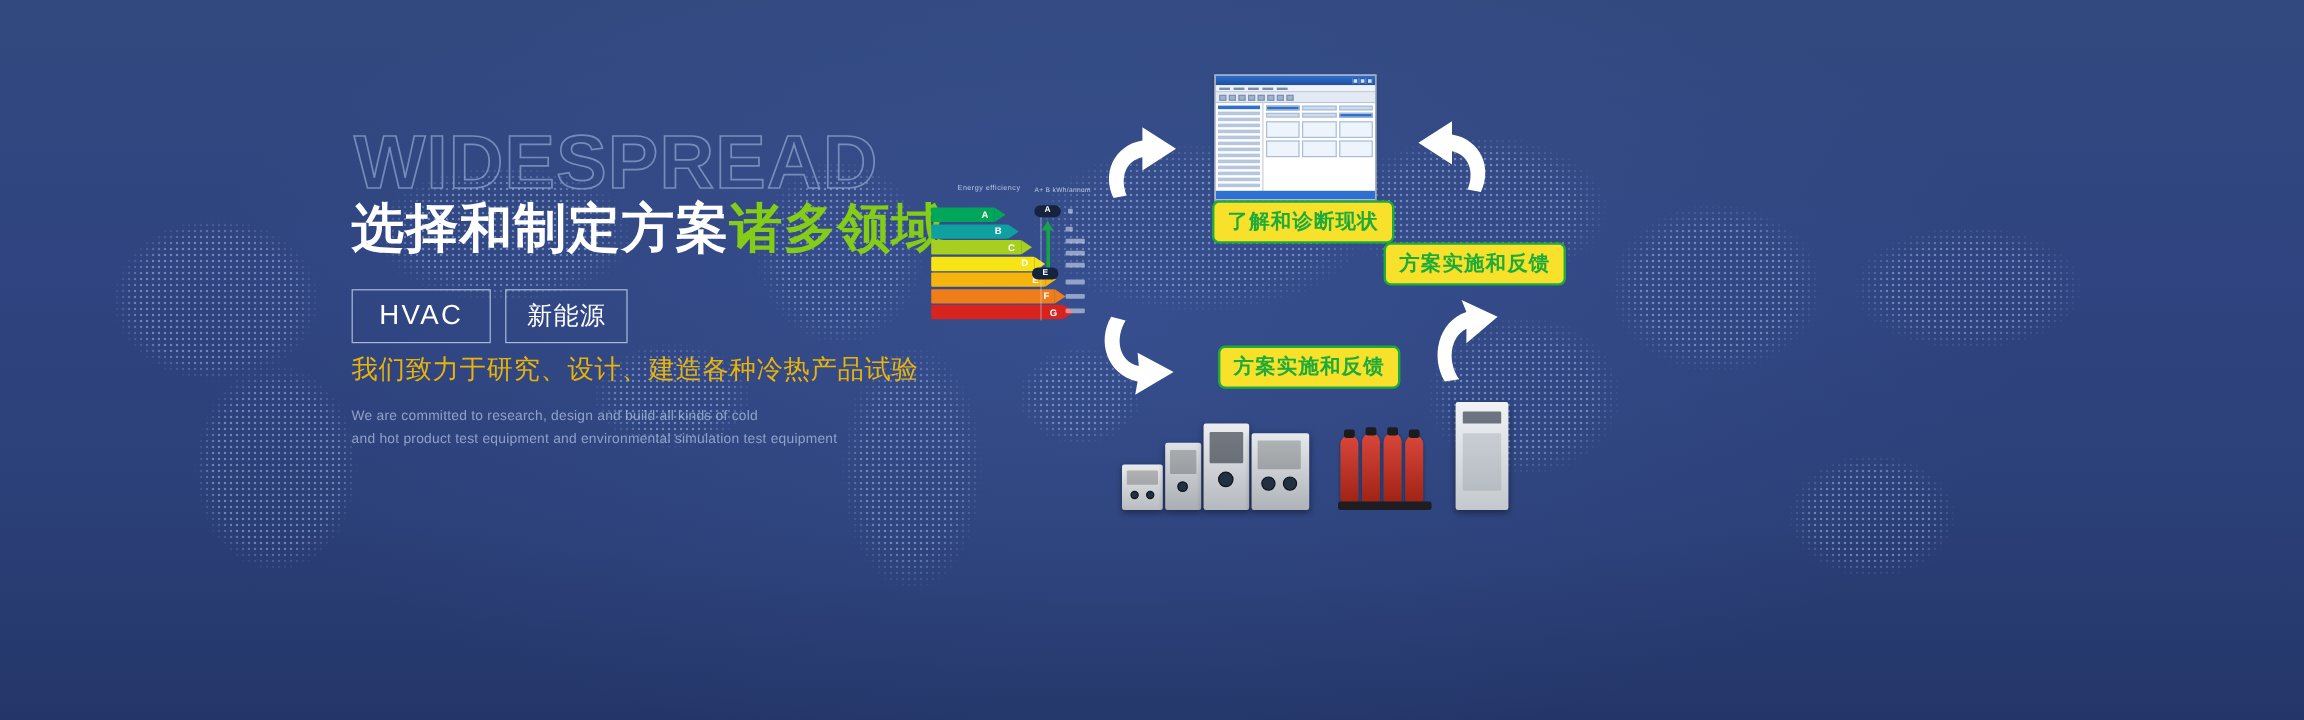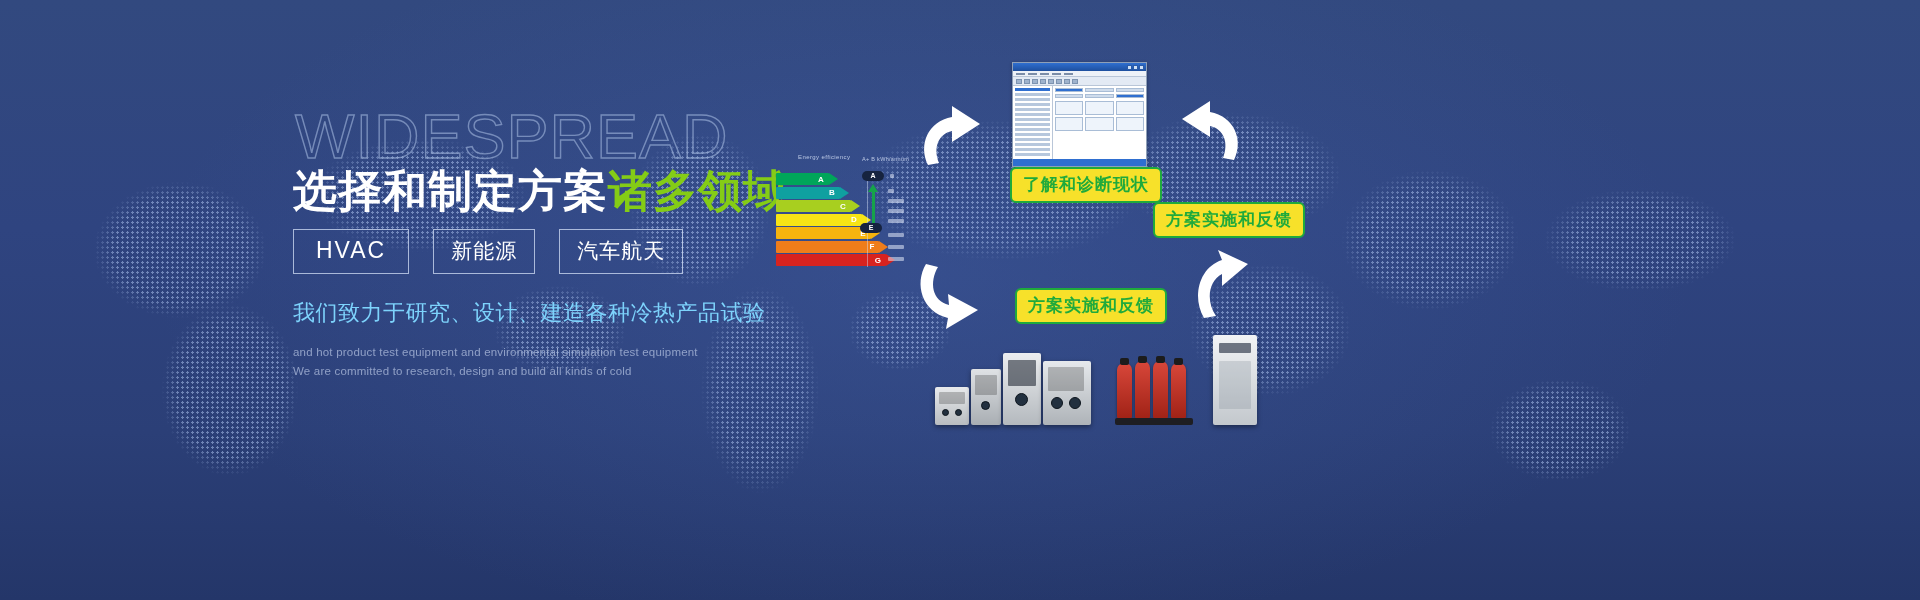--- a/index.html
+++ b/index.html
@@ -55,56 +55,56 @@
       radial-gradient(ellipse 70px 55px at 900px 330px,#000 50%,transparent 74%);
     -webkit-mask-repeat:no-repeat; mask-repeat:no-repeat;
   }
 
   
   .left{ position:absolute; left:293px; top:105px; width:470px; }
 
   .outline-word{
     font-size:63px; line-height:1;
     letter-spacing:1px;
-    font-weight:400;
+    font-weight:700;
     color:transparent;
     -webkit-text-stroke:1.4px rgba(160,180,220,.62);
     text-stroke:1.4px rgba(160,180,220,.62);
     white-space:nowrap;
     margin-bottom:2px;
     margin-left:2px;
   }
 
   .headline{
     font-size:44px; line-height:1.12;
     font-weight:700;
     color:#ffffff;
     white-space:nowrap;
     letter-spacing:1px;
     margin-top:-4px;
   }
   .headline .accent{ color:#84cc16; }
 
-  .chips{ display:flex; gap:24px; margin-top:14px; }
+  .chips{ display:flex; gap:12px; margin-top:26px; }
   .chip{
     border:1px solid rgba(205,218,242,.78);
     color:#ffffff;
     font-size:21px;
     letter-spacing:1px;
     padding:7px 17px 8px;
     white-space:nowrap;
     background:transparent;
   }
   .chip.latin{ font-size:23px; letter-spacing:2px; padding-left:22px; padding-right:22px;}
 
   .desc{
-    margin-top:24px;
+    margin-top:7px;
     font-size:22px;
     line-height:1.38;
-    color:#7dd3fc;
+    color:#eab308;
     letter-spacing:.5px;
     white-space:nowrap;
   }
   .desc-en{
     margin-top:14px;
     font-size:11.5px;
     line-height:1.65;
     color:rgba(182,196,226,.72);
     letter-spacing:.2px;
     white-space:nowrap;
@@ -223,30 +223,29 @@
   <div class="dotfield"></div>
 
   <div class="left">
     <div class="outline-word">WIDESPREAD</div>
 
     <div class="headline"><span>选择和制定方案</span><span class="accent">诸多领域</span></div>
 
     <div class="chips">
       <div class="chip latin">HVAC</div>
       <div class="chip">新能源</div>
-      <div class="chip">汽车航天</div>
     </div>
 
     <div class="desc">
       <div>我们致力于研究、设计、建造各种冷热产品试验</div>
     </div>
 
     <div class="desc-en">
+      <div>We are committed to research, design and build all kinds of cold</div>
       <div>and hot product test equipment and environmental simulation test equipment</div>
-      <div>We are committed to research, design and build all kinds of cold</div>
     </div>
   </div>
 
   <div class="right">
 
     <div class="energy">
       <div class="energy-title">Energy efficiency</div>
 
       <div class="ebars">
         <div class="ebar" style="--c:#00a65a;background:#00a65a;width:48%">

